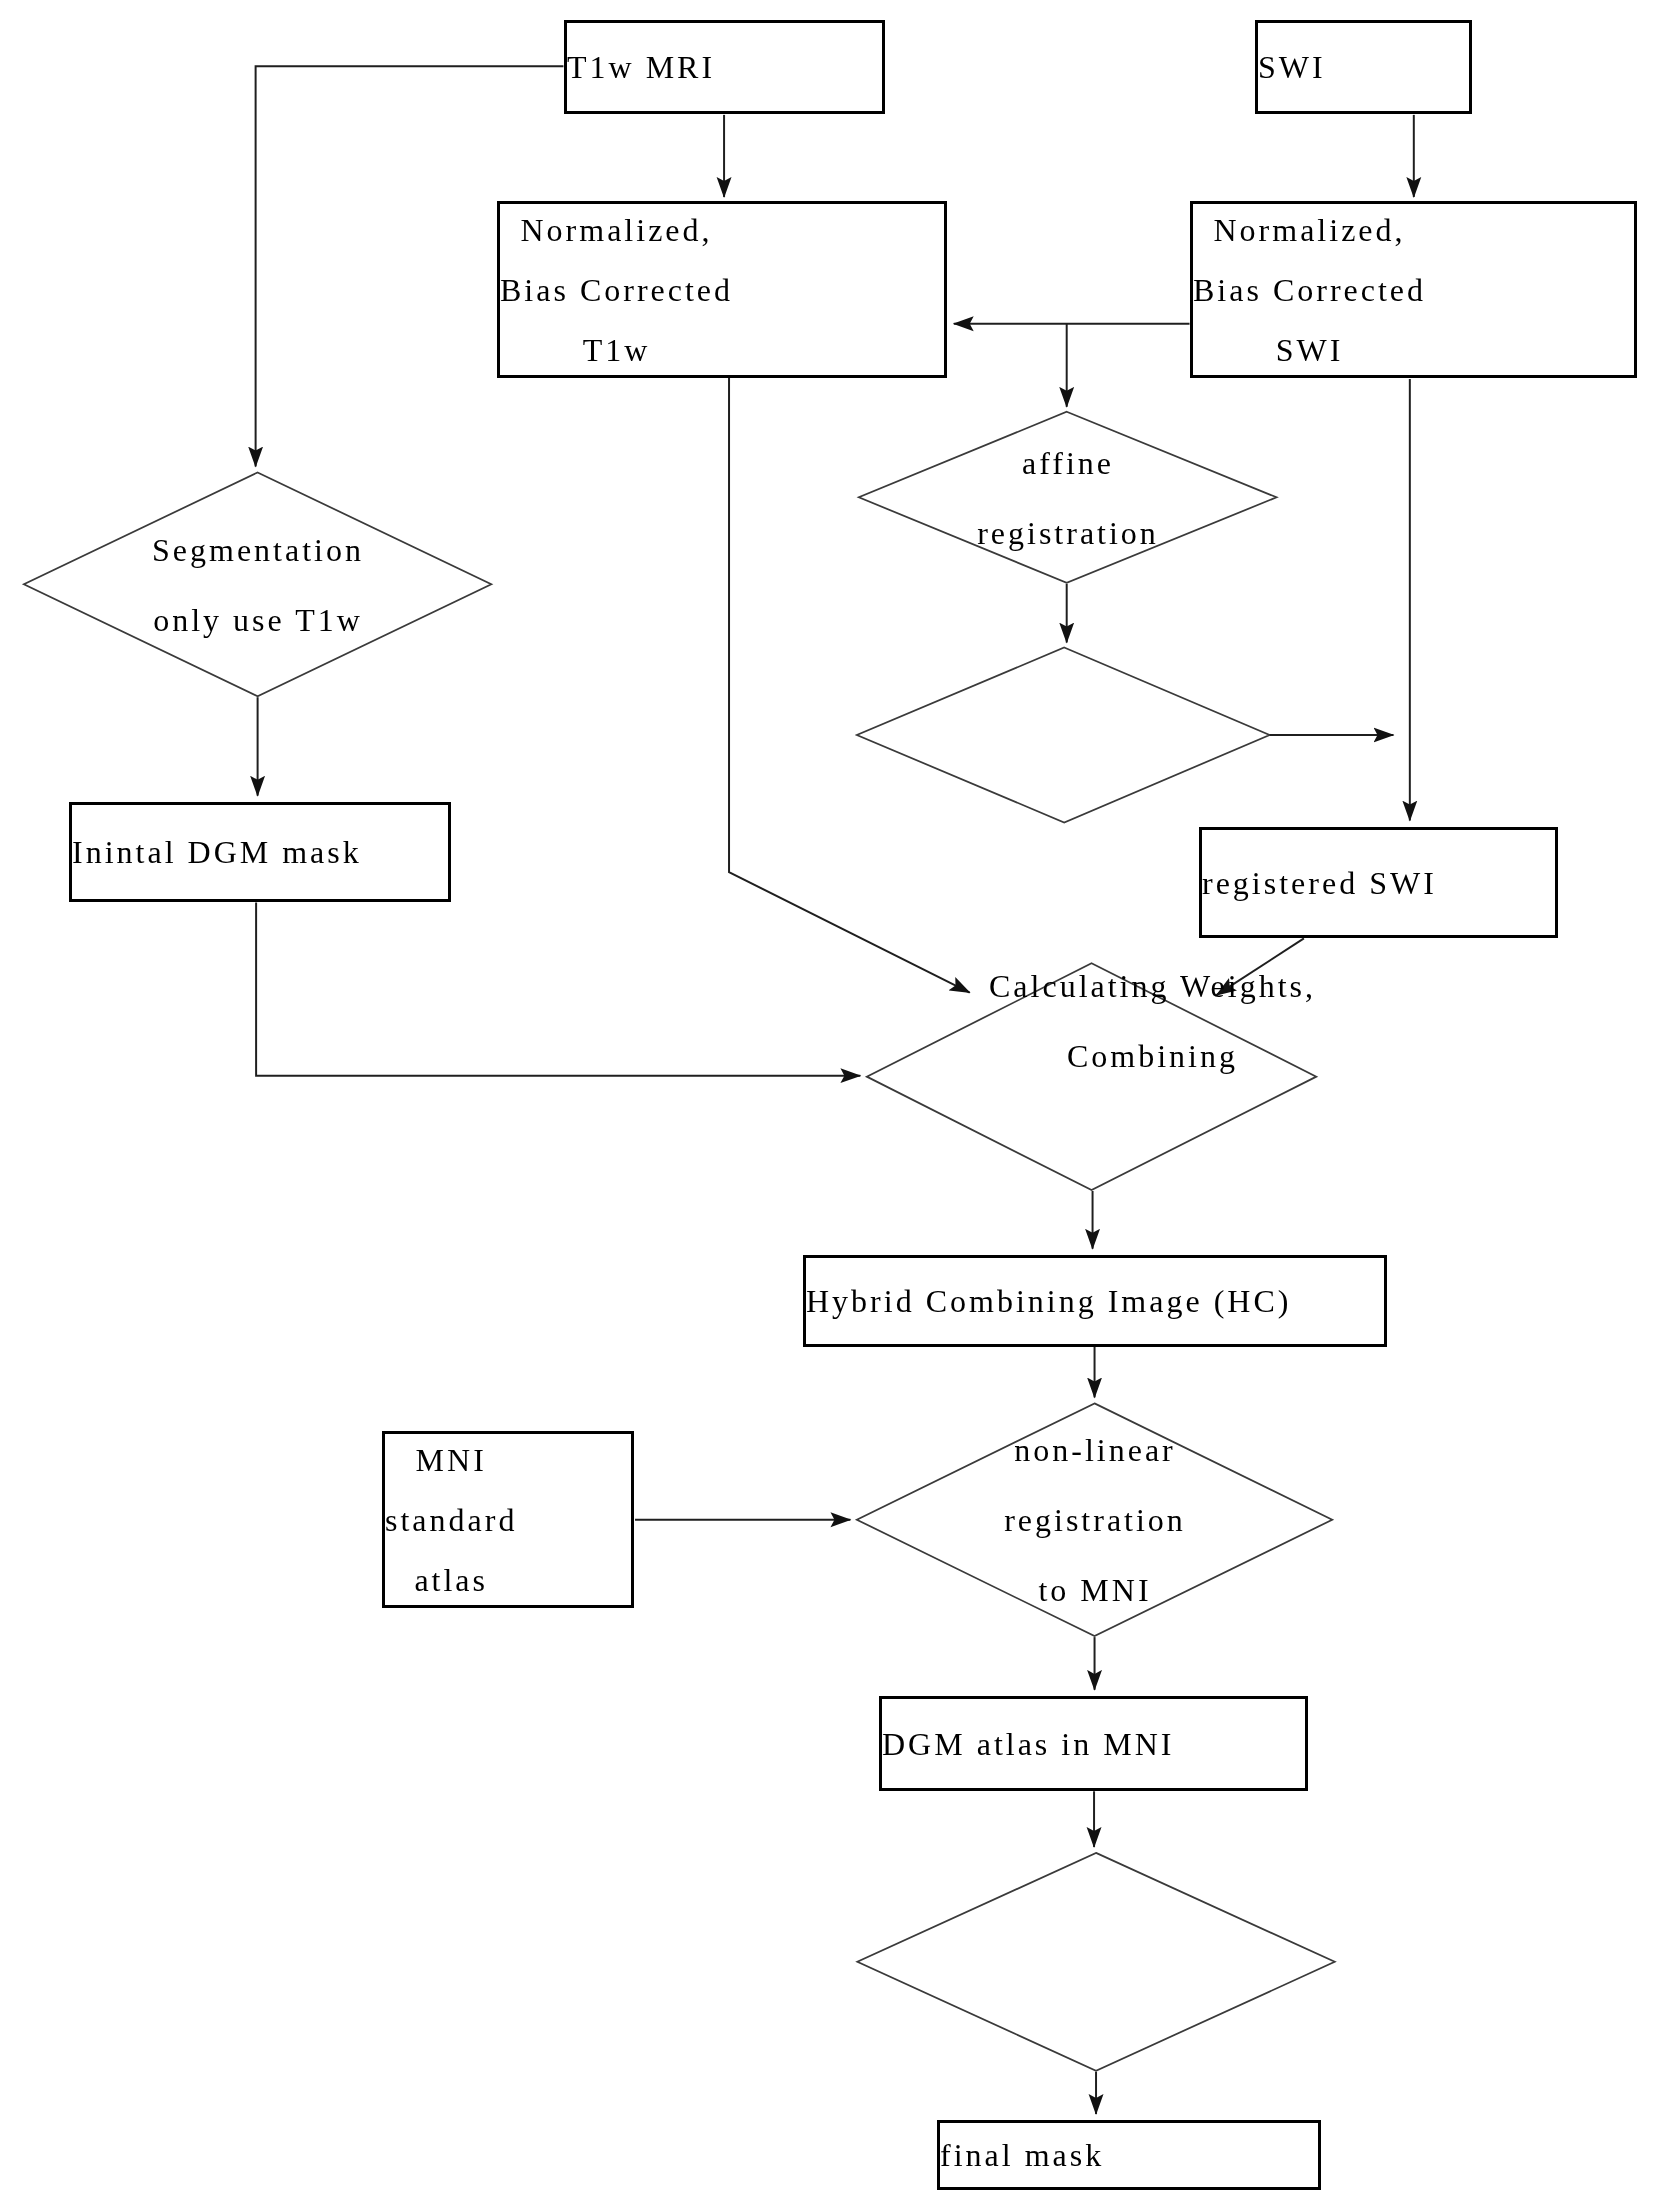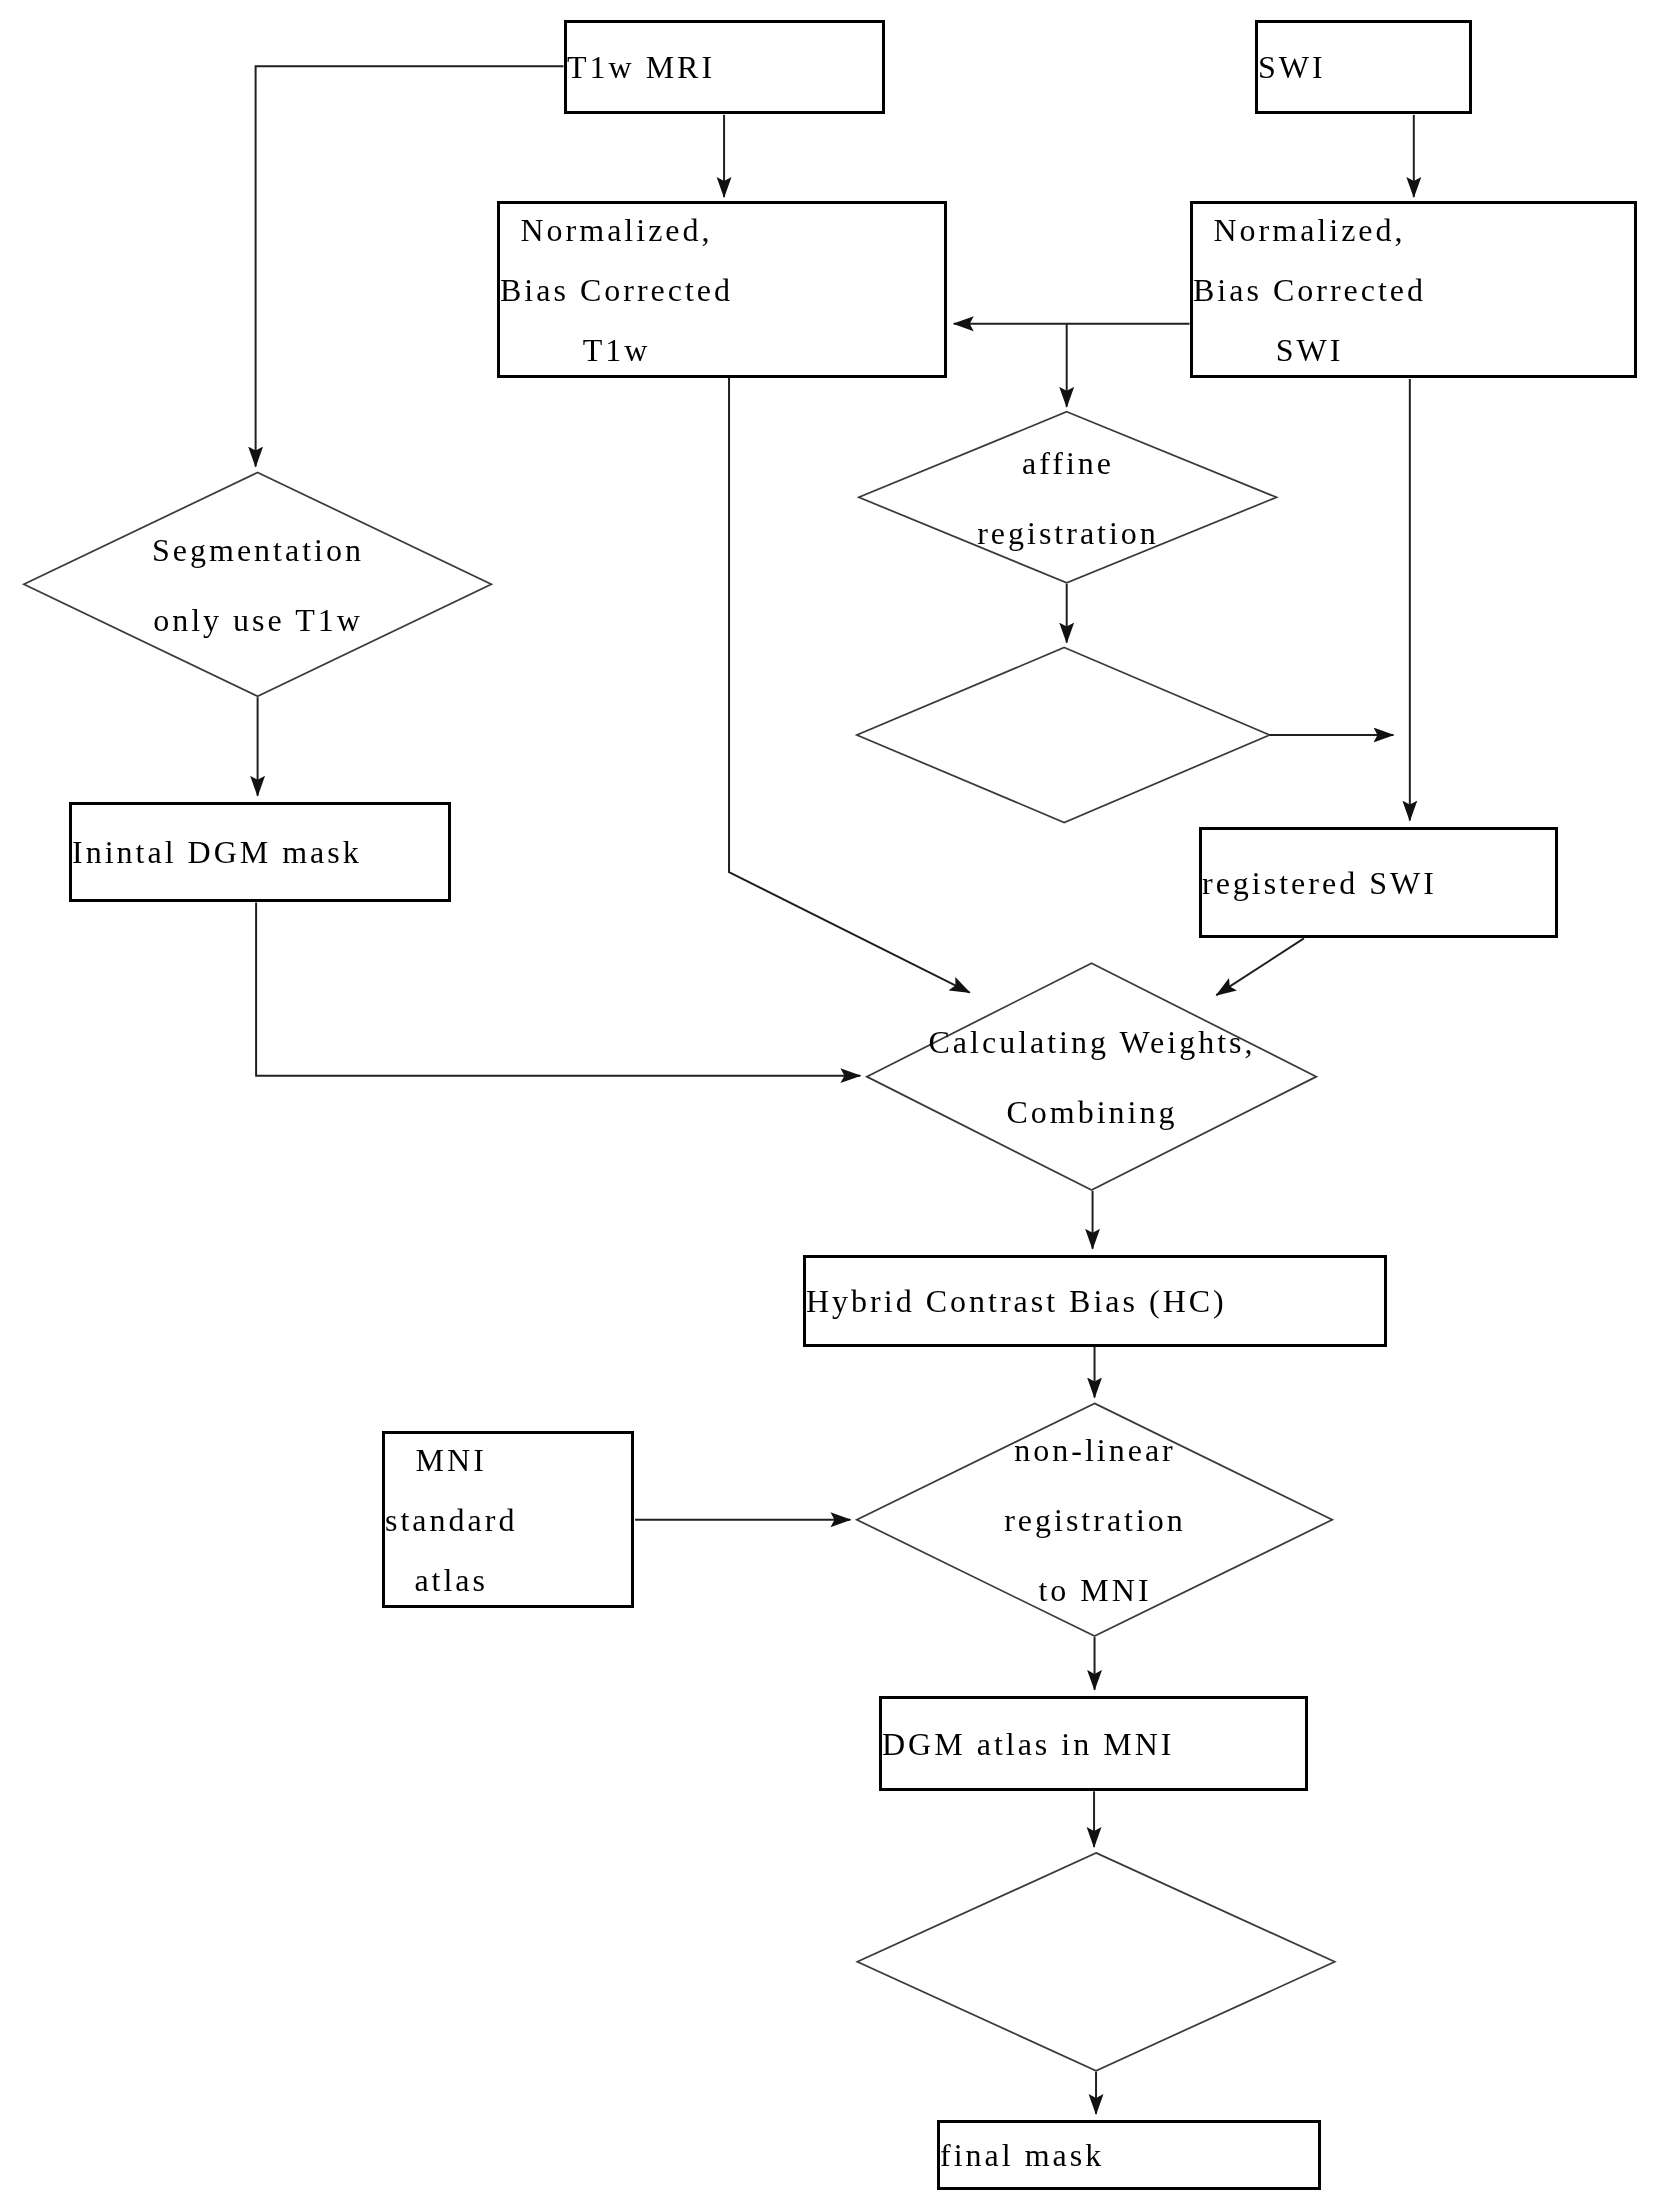--- a/index.html
+++ b/index.html
@@ -108,21 +108,21 @@
 
   <div class="box" style="left:69px;top:802px;width:382px;height:100px;">
     <span class="lbl">Inintal DGM mask</span>
   </div>
 
   <div class="box" style="left:1199px;top:827px;width:359px;height:111px;">
     <span class="lbl">registered SWI</span>
   </div>
 
   <div class="box" style="left:803px;top:1255px;width:584px;height:92px;">
-    <span class="lbl">Hybrid Contrast Bias (HC)</span>
+    <span class="lbl">Hybrid Combining Image (HC)</span>
   </div>
 
   <div class="box" style="left:382px;top:1431px;width:252px;height:177px;">
     <span class="lbl">MNI
 standard
 atlas</span>
   </div>
 
   <div class="box" style="left:879px;top:1696px;width:429px;height:95px;">
     <span class="lbl">DGM atlas in MNI</span>
@@ -136,21 +136,21 @@
     <span class="lbl">Segmentation
 only use T1w</span>
   </div>
 
   <div class="dlabel" style="left:869px;top:423px;width:398px;height:149px;">
     <span class="lbl">affine
 registration</span>
   </div>
 
 
-  <div class="dlabel" style="left:868px;top:1002px;width:448px;height:149px;">
+  <div class="dlabel" style="left:868px;top:946px;width:448px;height:149px;justify-content:flex-end;">
     <span class="lbl">Calculating Weights,
 Combining</span>
   </div>
 
   <div class="dlabel" style="left:871px;top:1415px;width:448px;height:209px;">
     <span class="lbl">non-linear
 registration
 to MNI</span>
   </div>
 

